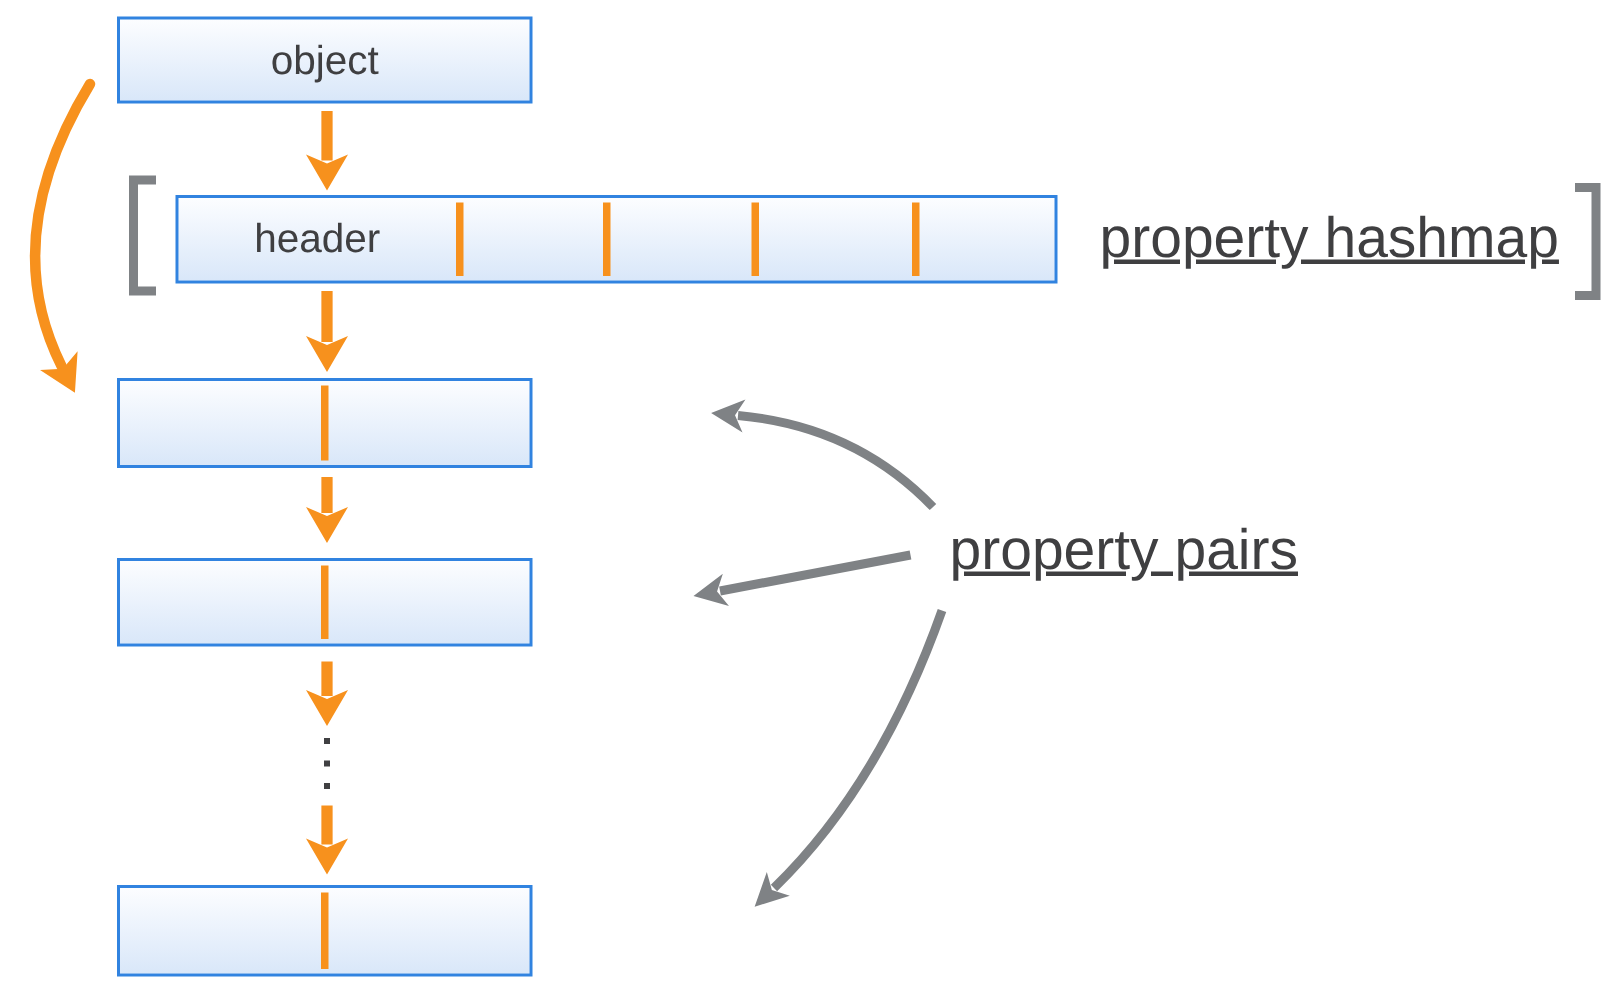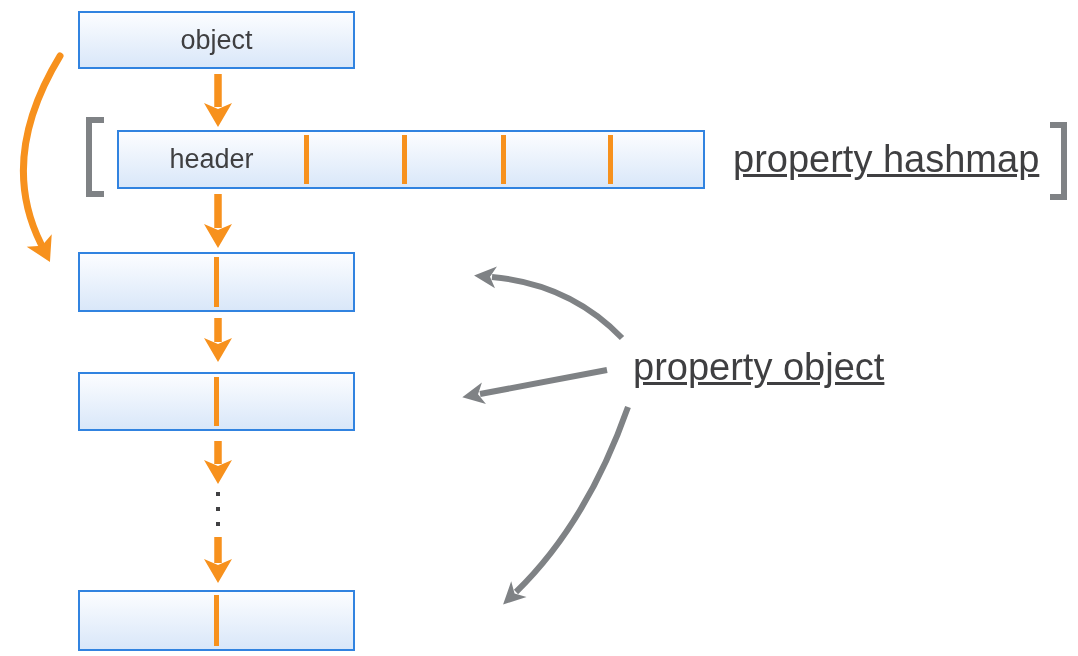--- a/index.html
+++ b/index.html
@@ -106,15 +106,15 @@
   <div class="box pair-box-3">
     <div class="vdiv pair-div"></div>
   </div>
 
   <div class="dots">
     <div class="dot"></div>
     <div class="dot"></div>
     <div class="dot"></div>
   </div>
 
-  <div class="annotation pairs-label">property object</div>
+  <div class="annotation pairs-label">property pairs</div>
 
 </div>
 
 </body></html>

